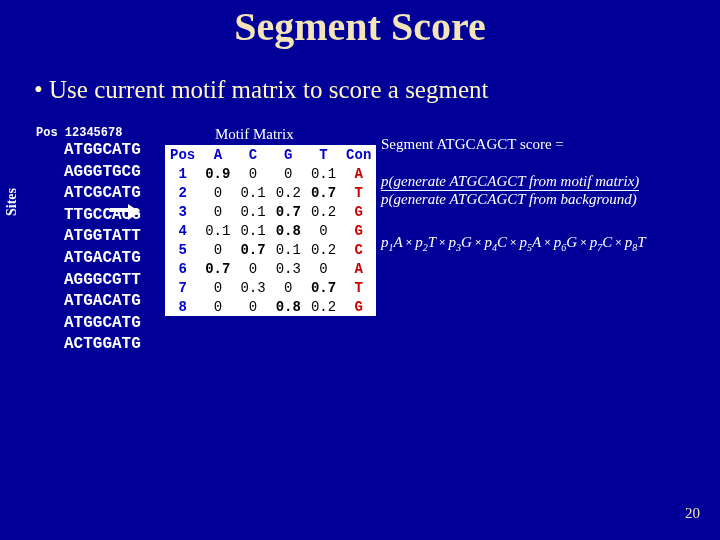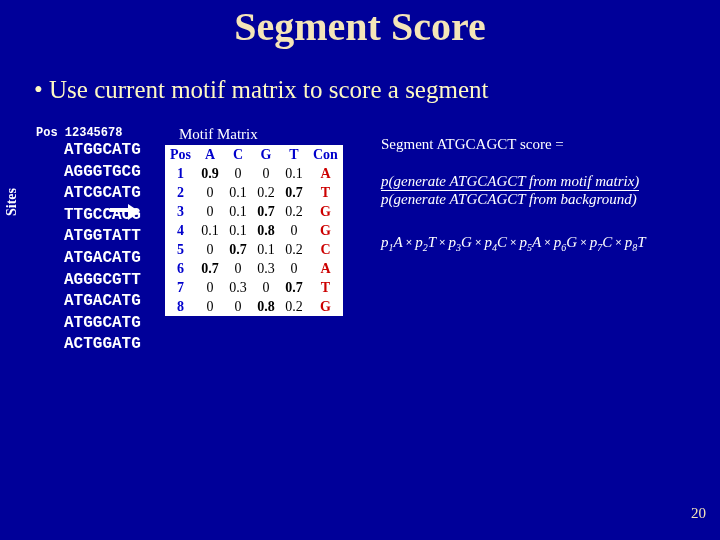--- a/index.html
+++ b/index.html
@@ -86,27 +86,27 @@
     border-bottom: 8px solid transparent;
     border-left: 12px solid white;
   }
   .matrix-col {
     width: 210px;
   }
   .matrix-label {
     font-size: 15px;
     color: white;
     margin-bottom: 2px;
-    margin-left: 24px;
+    margin-left: 60px;
   }
   .matrix-table {
     background: white;
     color: black;
     border-collapse: collapse;
-    font-family: Liberation Serif, serif;
+    font-family: Liberation Mono, monospace;
     font-size: 14px;
     margin-left: 10px;
   }
   .matrix-table th, .matrix-table td {
     padding: 0 5px;
     text-align: center;
     height: 19px;
   }
   .matrix-table th {
     color: #0000cc;
@@ -129,21 +129,21 @@
   .prob-expr {
     margin-top: 26px;
     font-size: 15px;
     white-space: nowrap;
   }
   .prob-expr .base { font-style: italic; }
   .prob-expr .sub { font-size: 10px; vertical-align: sub; font-style: italic;}
   .prob-expr .mul { font-family: sans-serif; font-size: 11px; vertical-align: 1px; }
   .slide-num {
     position: absolute;
-    right: 14px;
+    right: 20px;
     bottom: 18px;
     color: #f4e5b8;
     font-size: 15px;
   }
 </style>
 </head>
 <body>
 
 <div class="title">Segment Score</div>
 <div class="bullet">•  Use current motif matrix to score a segment</div>

